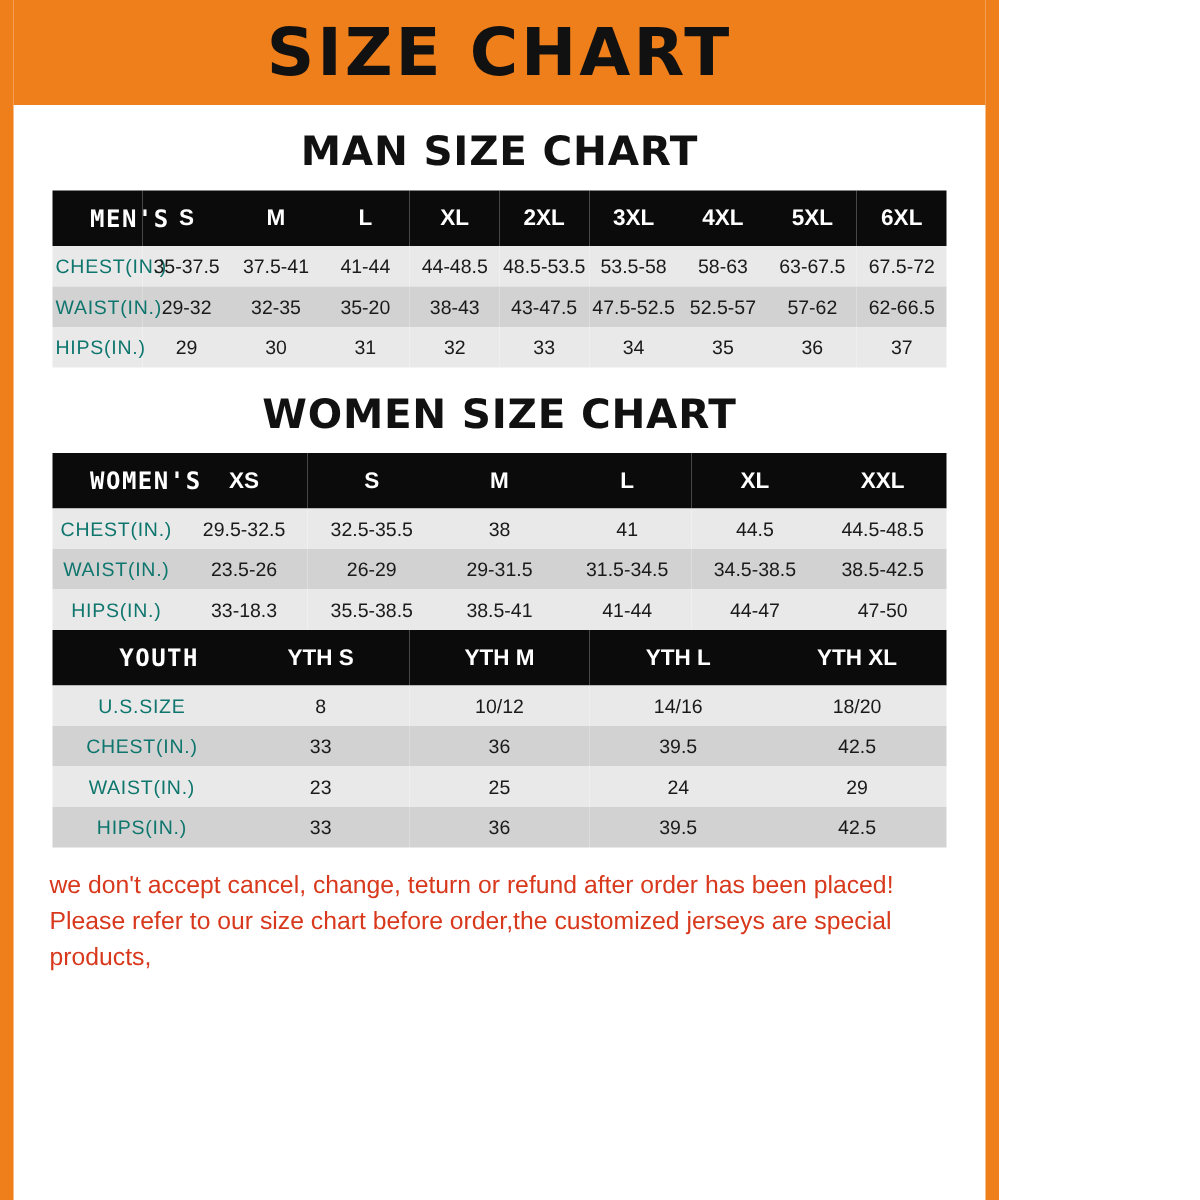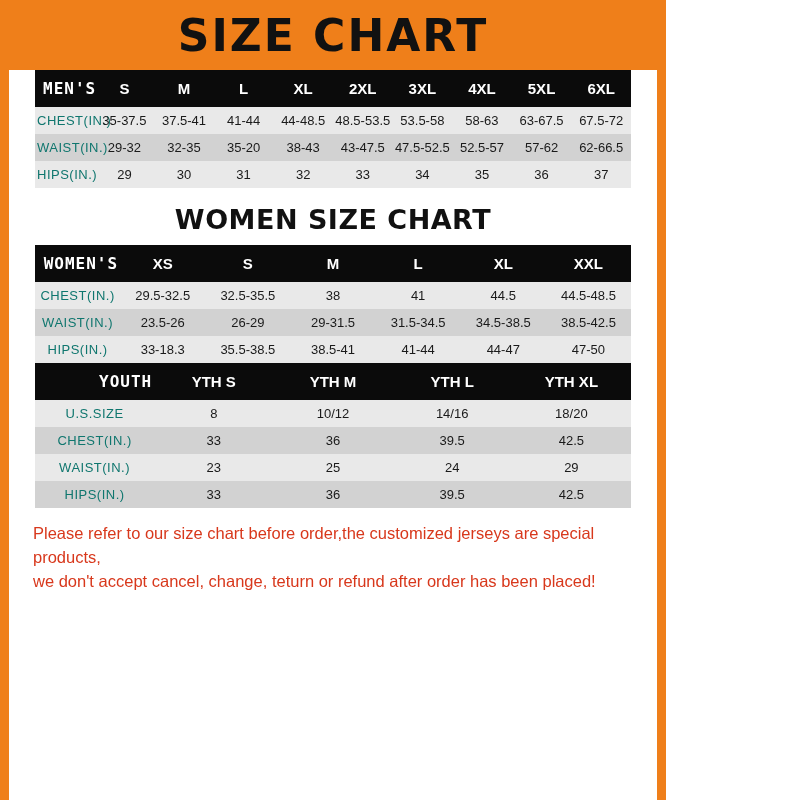--- a/index.html
+++ b/index.html
@@ -61,22 +61,22 @@
     font-family: "Liberation Sans", sans-serif;
   }
   table.size-table thead th {
     background: #0b0b0b;
     color: #ffffff;
     font-size: 15px;
     padding: 9px 2px;
     font-weight: bold;
   }
   table.size-table thead th.rowlabel {
-    text-align: right;
-    padding-left: 8px;
+    text-align: center;
+    padding-left: 25px;
     font-family: "DejaVu Sans Mono", monospace;
     font-size: 16px;
     letter-spacing: 1px;
     margin-left: 30px;
   }
   table.size-table tbody td.rowlabel {
     font-size: 13px;
     letter-spacing: 0.5px;
     color: #0f766e;
   }
@@ -93,20 +93,21 @@
 </head>
 <body>
 
 <div class="page">
 
   <div class="header-band">
     <div class="header-title">SIZE CHART</div>
   </div>
 
   <div class="section">
+    <div class="section-title">MAN SIZE CHART</div>
     <table class="size-table">
       <thead>
         <tr>
           <th class="rowlabel">MEN'S</th>
           <th>S</th>
           <th>M</th>
           <th>L</th>
           <th>XL</th>
           <th>2XL</th>
           <th>3XL</th>
@@ -240,17 +241,17 @@
           <td>33</td>
           <td>36</td>
           <td>39.5</td>
           <td>42.5</td>
         </tr>
       </tbody>
     </table>
   </div>
 
   <div class="note">
+    <div>we don't accept cancel, change, teturn or refund after order has been placed!</div>
     <div>Please refer to our size chart before order,the customized jerseys are special products,</div>
-    <div>we don't accept cancel, change, teturn or refund after order has been placed!</div>
   </div>
 
 </div>
 
 </body></html>

